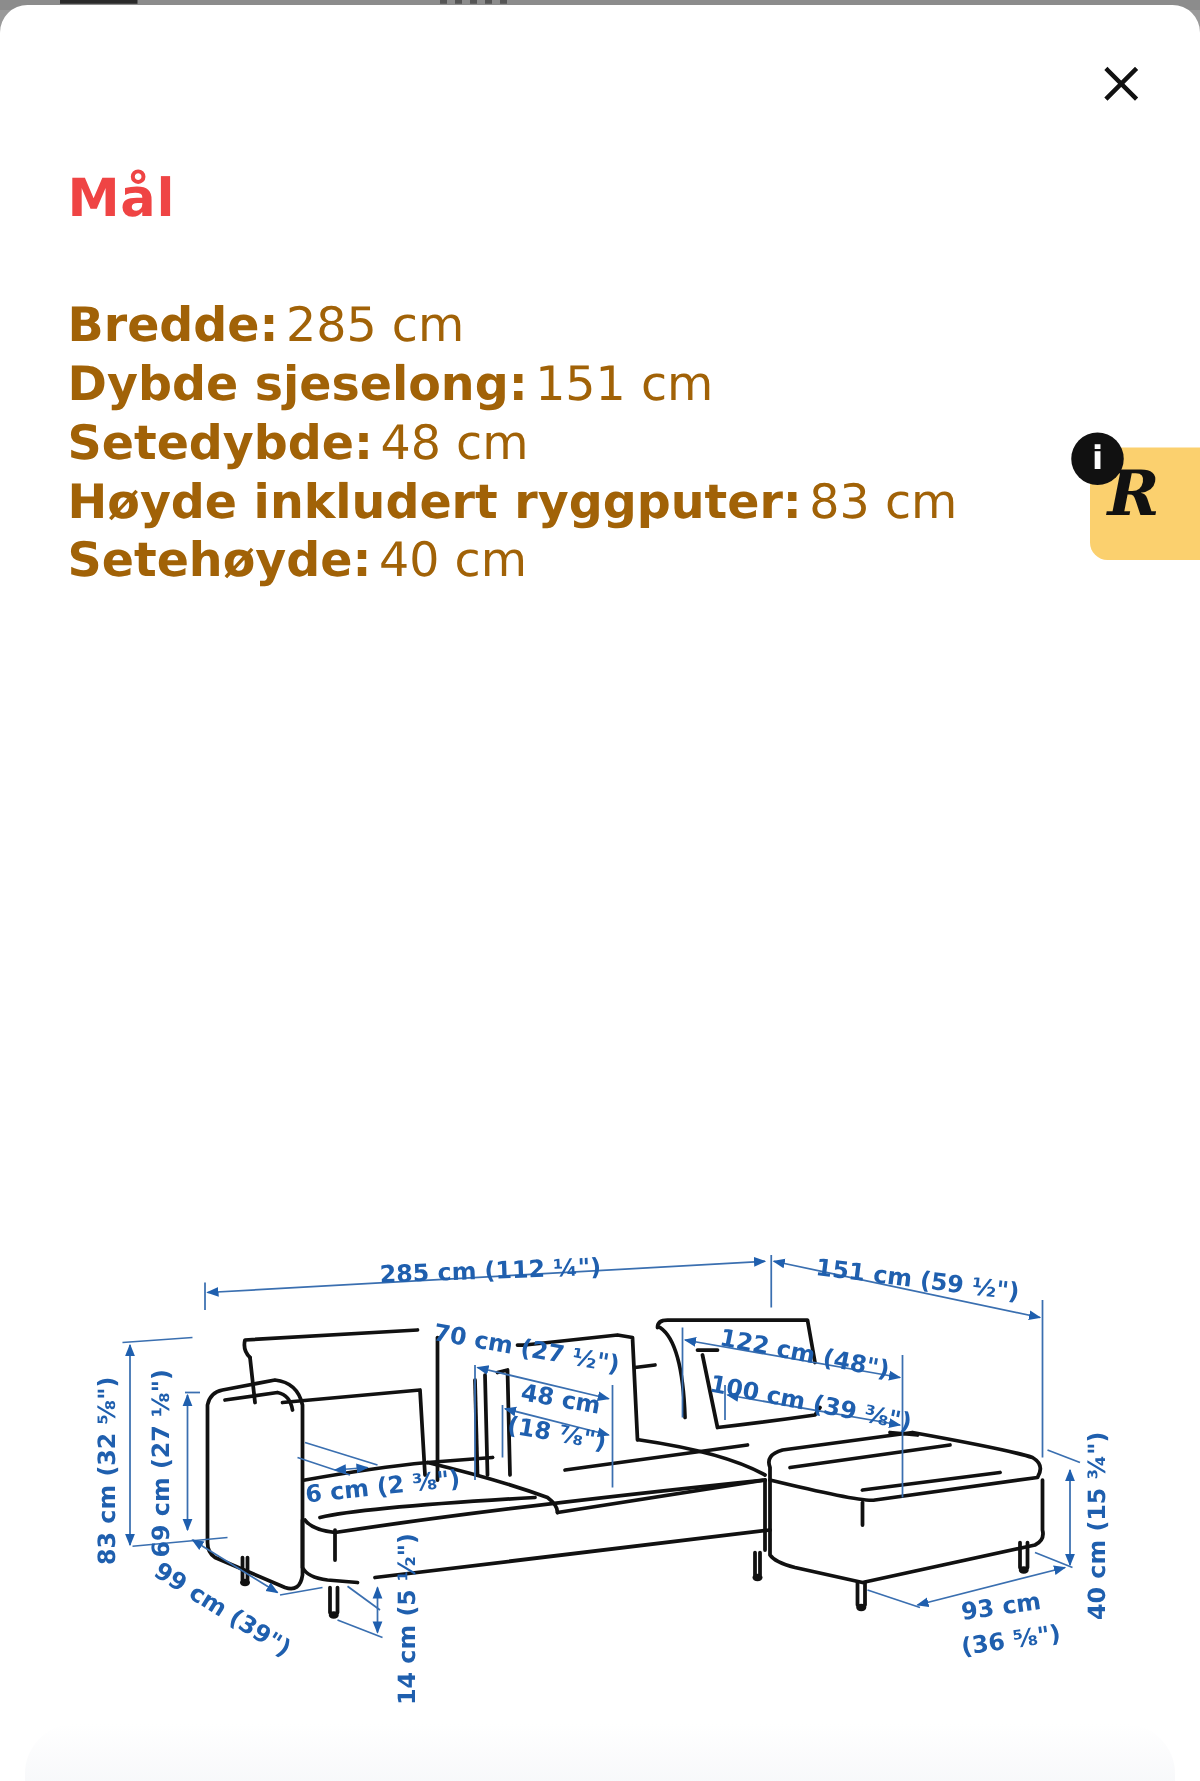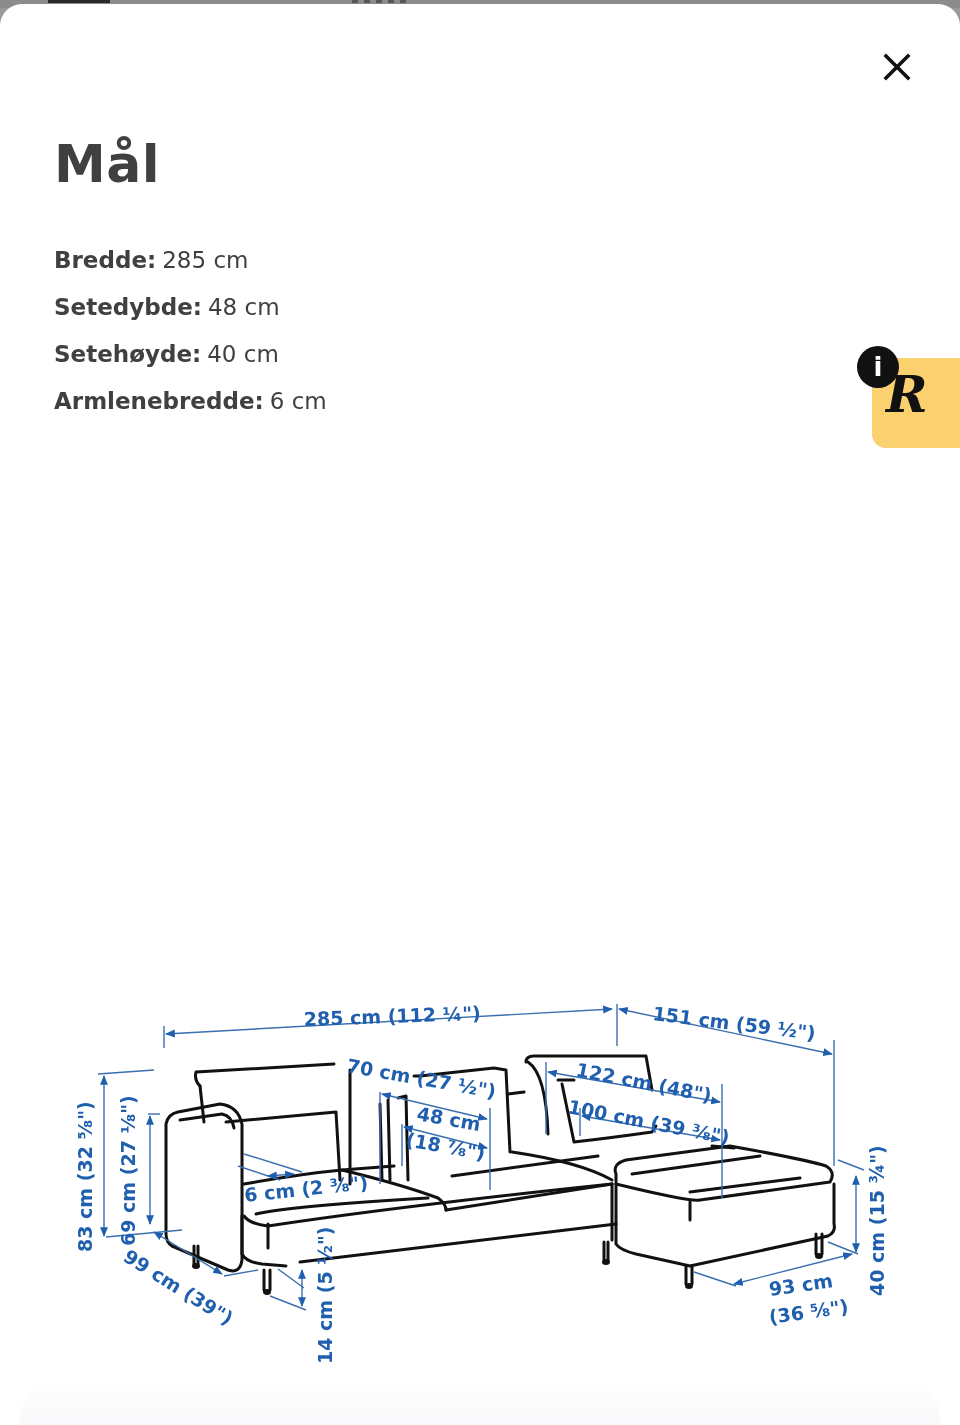--- a/index.html
+++ b/index.html
@@ -11,25 +11,25 @@
   .backdrop-top .dots { position: absolute; left: 352px; top: 0; width: 60px; height: 3px;
      background: repeating-linear-gradient(90deg,#555 0 6px,transparent 6px 12px); }
 
   .sheet { position: absolute; left: 0; top: 4px; width: 960px; height: 1421px; background: #ffffff;
            border-radius: 22px 22px 0 0; }
 
   .close-btn { position: absolute; left: 872px; top: 40px; width: 50px; height: 46px; cursor: pointer;
                display: flex; align-items: center; justify-content: center; }
   .close-btn svg { width: 32px; height: 32px; }
 
-  .title { position: absolute; left: 54px; top: 134px; font-size: 52px; font-weight: 700; color: #404040;
+  .title { position: absolute; left: 54px; top: 134px; font-size: 42px; font-weight: 700; color: #ef4444;
            letter-spacing: 0.5px; line-height: 1; }
 
   .dims { position: absolute; left: 54px; top: 236px; width: 760px; }
-  .dim-row { height: 46.9px; font-size: 23px; line-height: 40px; color: #404040; white-space: nowrap; }
+  .dim-row { height: 46.9px; font-size: 38px; line-height: 40px; color: #a16207; white-space: nowrap; }
   .dim-label { font-weight: 700; }
   .dim-value { font-weight: 400; margin-left: 6px; }
 
   .ext-widget { position: absolute; left: 872px; top: 358px; width: 88px; height: 90px; background: #fbd06e;
                 border-radius: 14px 0 0 14px; cursor: pointer; }
   .ext-widget .r-glyph { position: absolute; left: 14px; top: 12px; font-family: "DejaVu Serif", serif;
                 font-style: italic; font-weight: 700; font-size: 50px; color: #111; line-height: 1; }
   .info-badge { position: absolute; left: 857px; top: 346px; width: 42px; height: 42px; border-radius: 50%;
                 background: #111; color: #fff; font-weight: 700; font-size: 26px; text-align: center;
                 line-height: 42px; font-family: "DejaVu Sans", sans-serif; cursor: pointer; }
@@ -55,23 +55,24 @@
     <svg viewBox="0 0 32 32">
       <line x1="5" y1="5" x2="27" y2="27" stroke="#111" stroke-width="3.6" stroke-linecap="square"></line>
       <line x1="27" y1="5" x2="5" y2="27" stroke="#111" stroke-width="3.6" stroke-linecap="square"></line>
     </svg>
   </div>
 
   <h1 class="title">Mål</h1>
 
   <div class="dims">
     <div class="dim-row"><span class="dim-label">Bredde:</span><span class="dim-value">285 cm</span></div>
+    <div class="dim-row"><span class="dim-label">Dybde sjeselong:</span><span class="dim-value">151 cm</span></div>
     <div class="dim-row"><span class="dim-label">Setedybde:</span><span class="dim-value">48 cm</span></div>
+    <div class="dim-row"><span class="dim-label">Høyde inkludert ryggputer:</span><span class="dim-value">83 cm</span></div>
     <div class="dim-row"><span class="dim-label">Setehøyde:</span><span class="dim-value">40 cm</span></div>
-    <div class="dim-row"><span class="dim-label">Armlenebredde:</span><span class="dim-value">6 cm</span></div>
   </div>
 
   <div class="diagram">
     <svg viewBox="0 0 960 400">
       <defs>
         <marker id="ah" viewBox="0 0 10 10" refX="9" refY="5" markerWidth="7" markerHeight="7" orient="auto-start-reverse">
           <path d="M0,1 L10,5 L0,9 z" fill="#1f5fae"></path>
         </marker>
       </defs>
 

